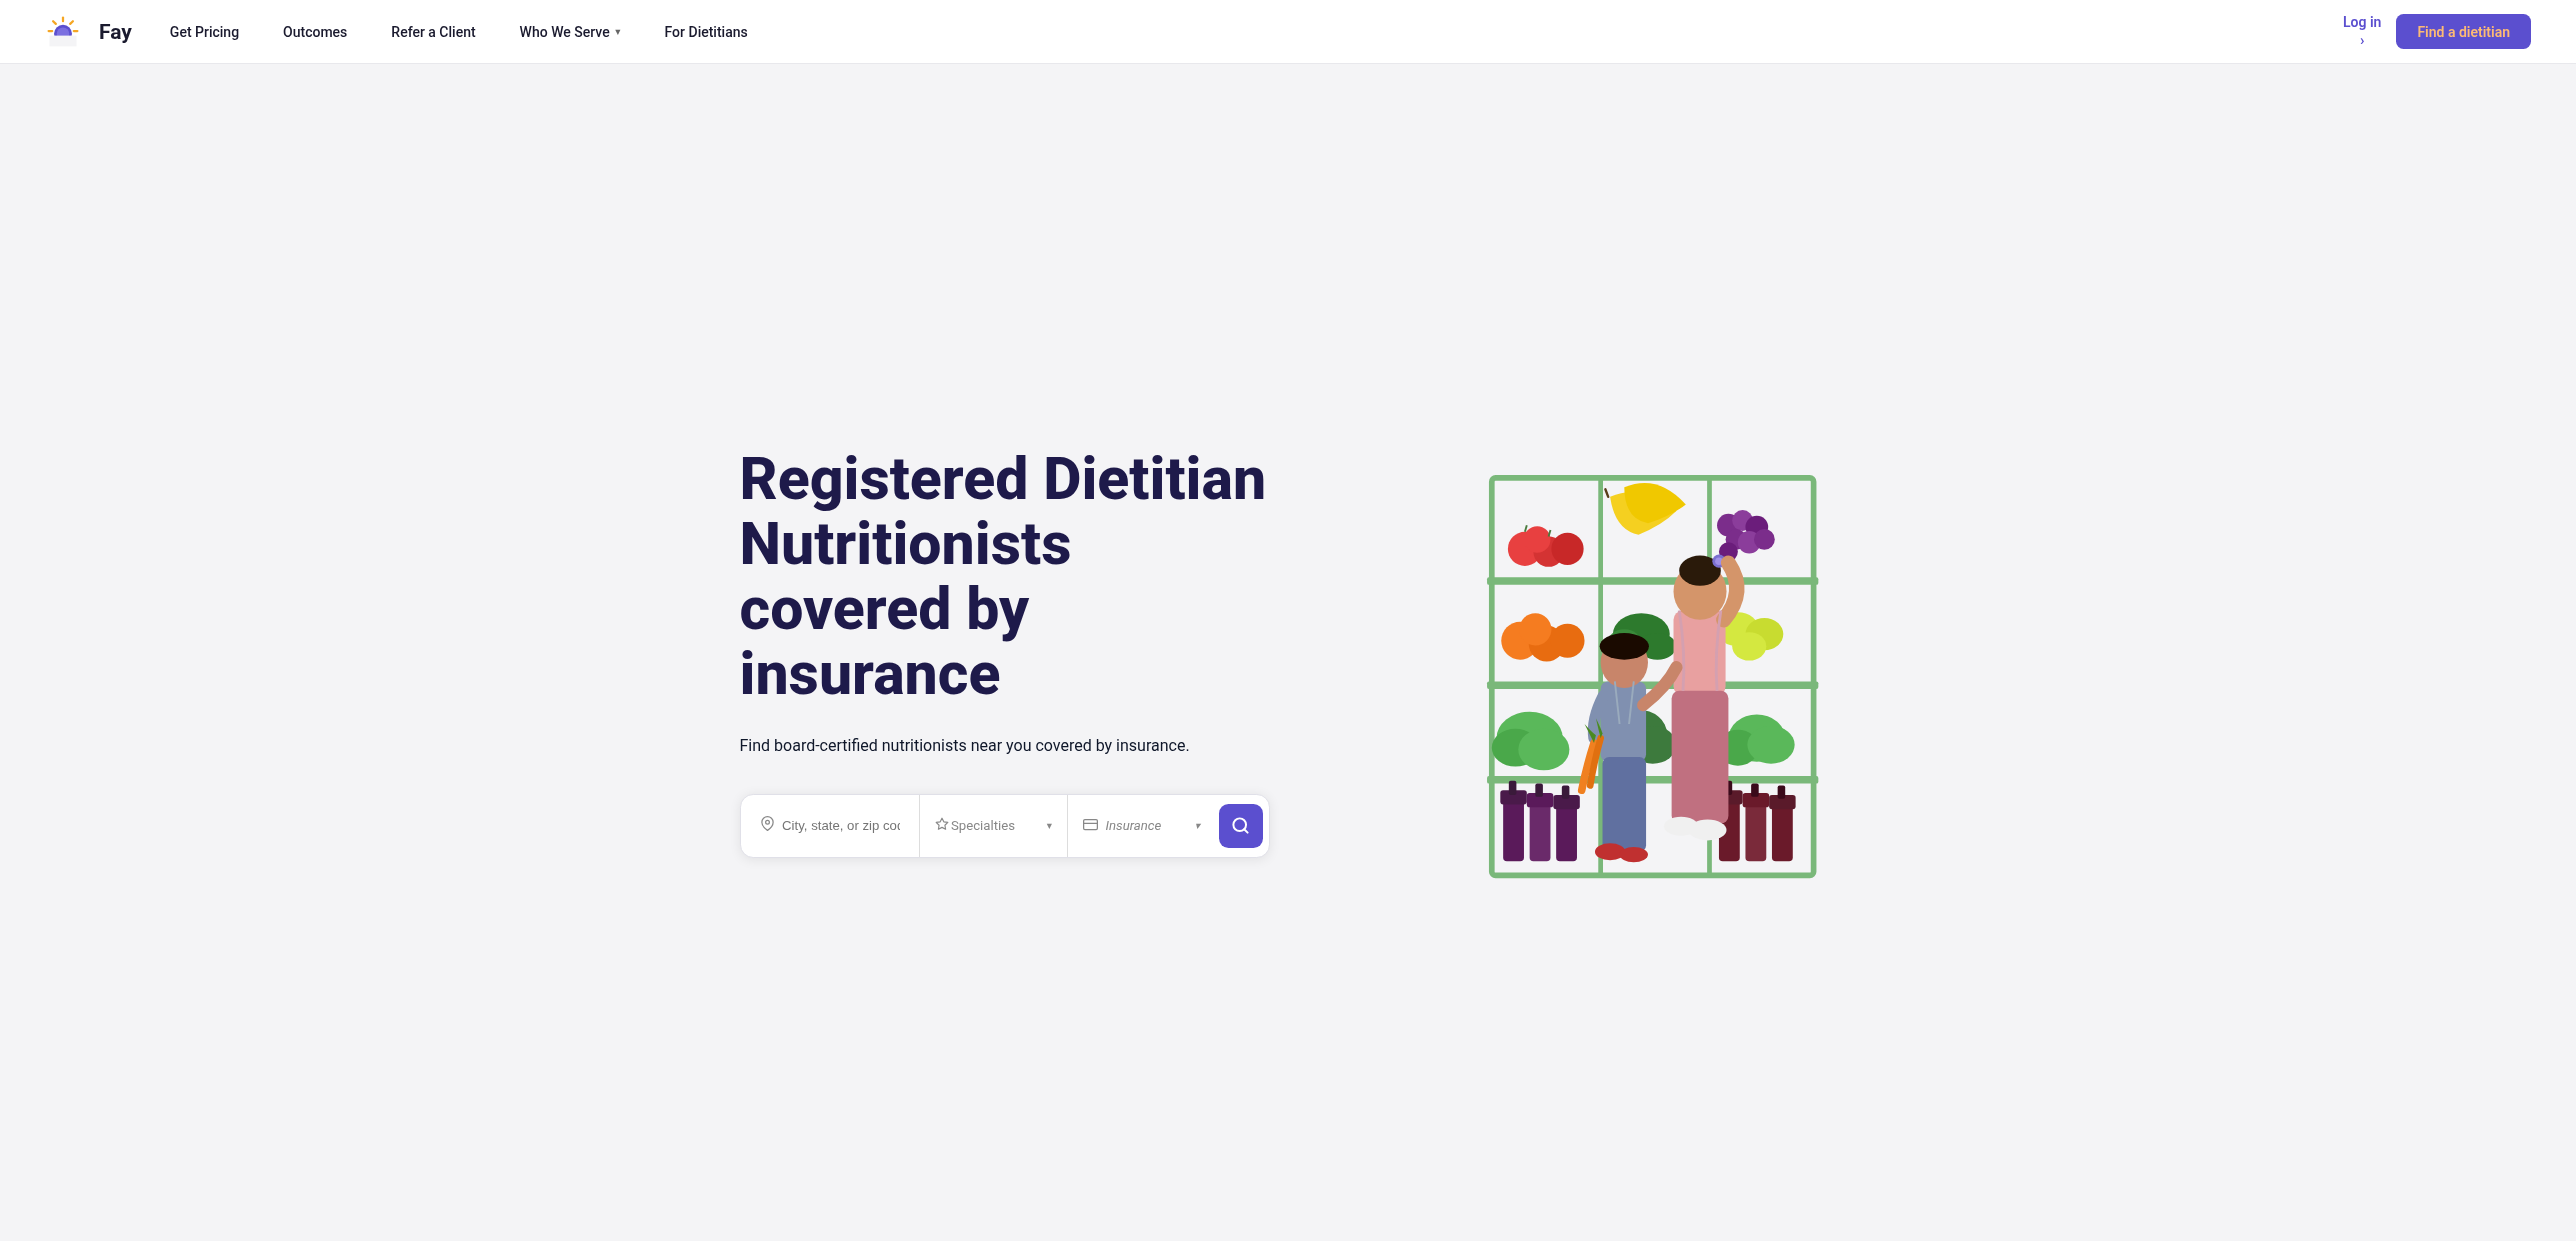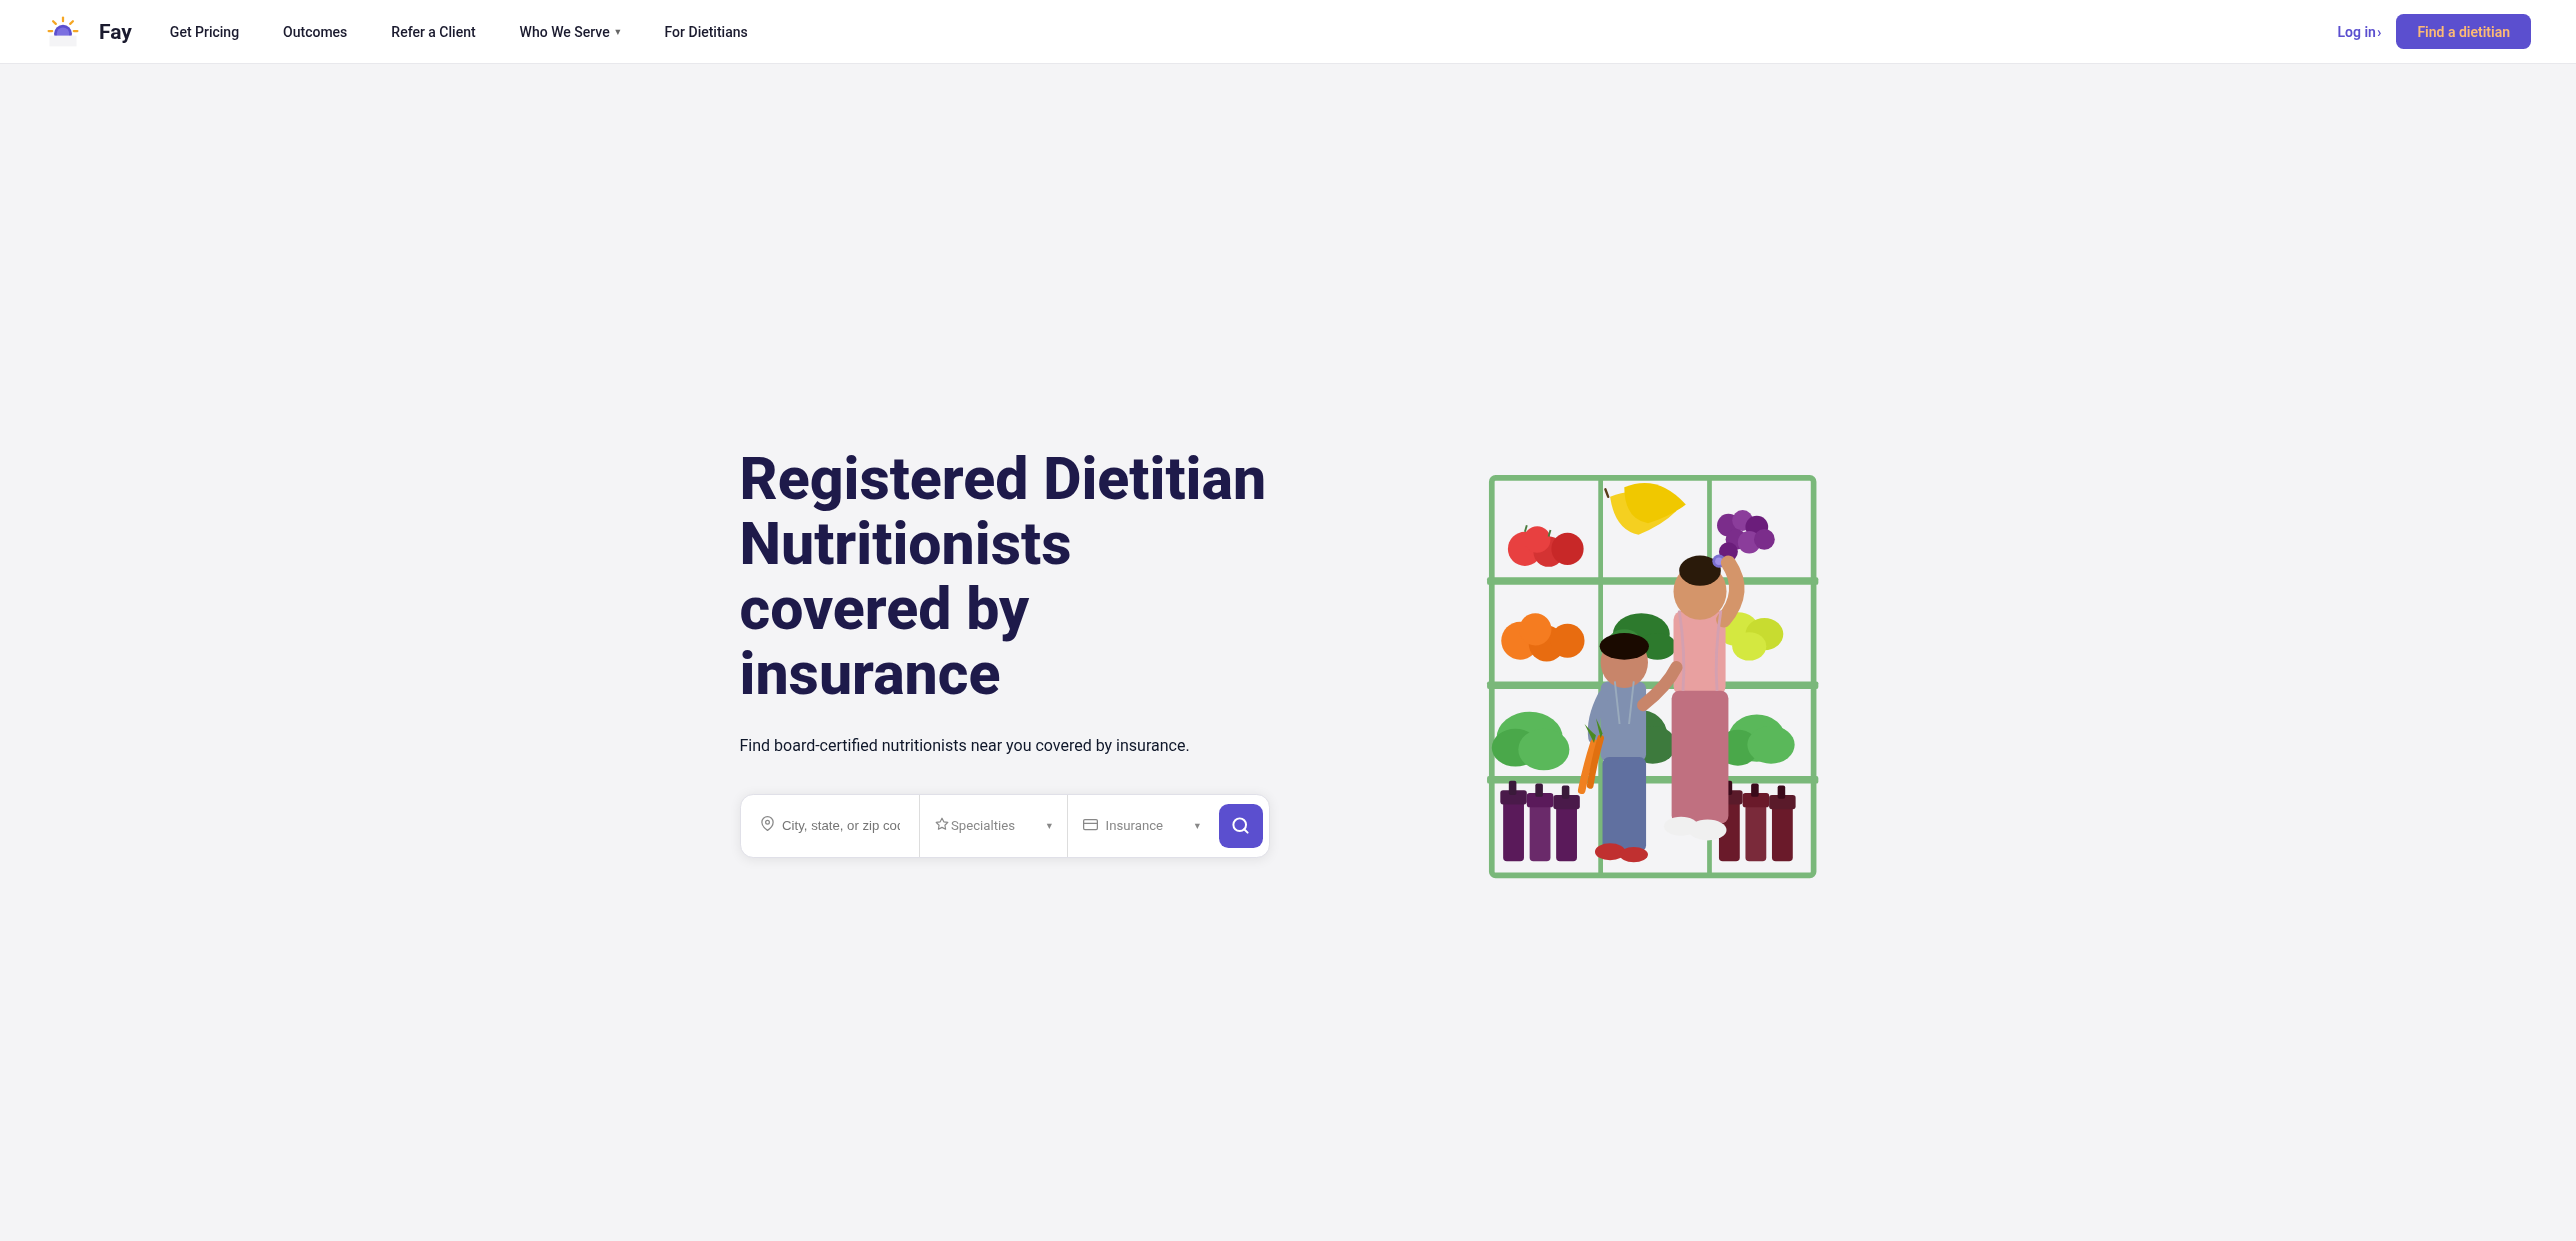--- a/index.html
+++ b/index.html
@@ -68,20 +68,21 @@
 
     .btn-login {
       font-size: 14px;
       color: #5b4fcf;
       font-weight: 600;
       cursor: pointer;
       text-decoration: none;
       display: flex;
       align-items: center;
       gap: 1px;
+      flex-direction: column;
     }
 
     .btn-find {
       background: #5b4fcf;
       color: #fdba74;
       padding: 9.5px 21px;
       border-radius: 7.6px;
       font-size: 14px;
       font-weight: 600;
       cursor: pointer;
@@ -164,20 +165,21 @@
     }
 
     .search-select {
       display: flex;
       align-items: center;
       gap: 7.6px;
       padding: 0 15px;
       flex: 1;
       height: 100%;
       cursor: pointer;
+      font-style: italic;
     }
 
     .search-label {
       font-size: 13.2px;
       color: #888;
       flex: 1;
     }
 
     .search-btn {
       background: #5b4fcf;

